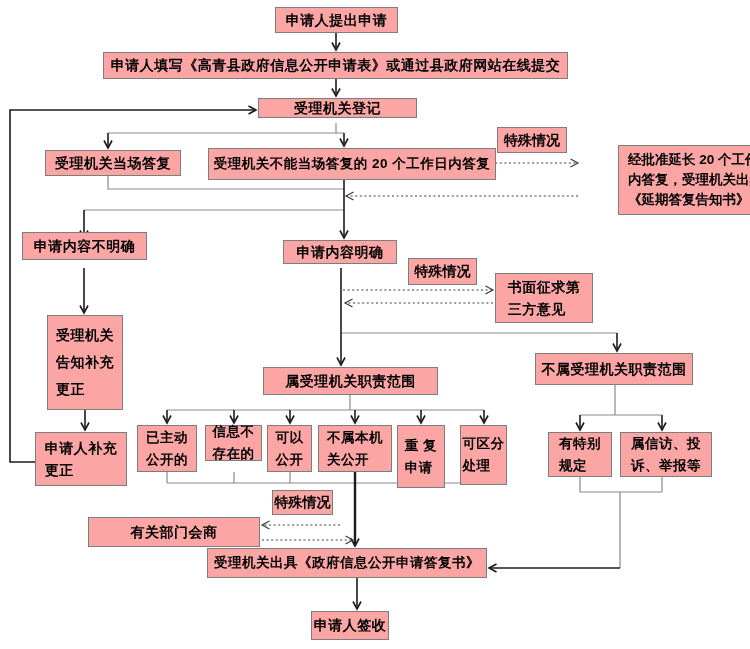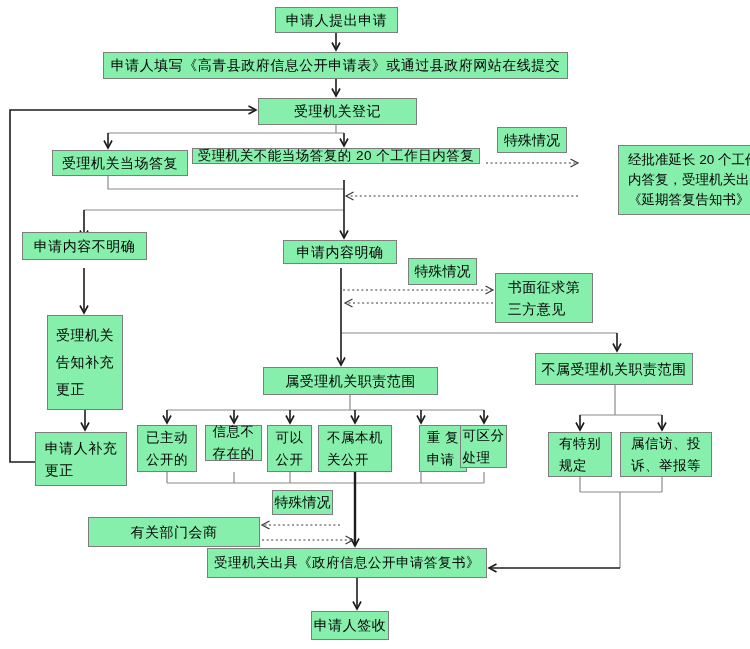--- a/index.html
+++ b/index.html
@@ -2,23 +2,23 @@
 <html><head>
 <meta charset="utf-8">
 <style>
   html,body { margin:0; padding:0; background:#ffffff; }
   #canvas {
     position:relative; width:750px; height:649px; background:#ffffff;
     font-family:"Liberation Sans","DejaVu Sans",sans-serif; overflow:hidden;
   }
   #wires { position:absolute; left:0; top:0; width:750px; height:649px; }
   .node {
-    position:absolute; box-sizing:border-box; background:#86efac;
+    position:absolute; box-sizing:border-box; background:#fca5a5;
     border:1px solid #7d7d7d; color:#000000;
-    font-weight:400; font-size:14px; line-height:1.6;
+    font-weight:700; font-size:14px; line-height:1.6;
     display:flex; align-items:center; justify-content:center;
     text-align:center; white-space:pre-line; letter-spacing:0.5px;
   }
   .ml { text-align:left; }            
   .fs135 { font-size:13.5px; }
   .fs13 { font-size:14px; letter-spacing:0; }
   .lh19 { line-height:1.95; }
   .lh15 { line-height:1.5; letter-spacing:0;margin-left:38px; }
   .thin  { stroke:#8a8a8a; stroke-width:1.2; fill:none; }
   .solid { stroke:#1c1c1c; stroke-width:1.6; fill:none; }
@@ -75,23 +75,23 @@
     <path class="dot" marker-end="url(#ahd)" d="M486 163 H578"></path>
     <path class="dot" marker-end="url(#ahd)" d="M578 196 H346"></path>
     <path class="dot" marker-end="url(#ahd)" d="M343 290 H493"></path>
     <path class="dot" marker-end="url(#ahd)" d="M493 303 H345"></path>
     <path class="dot" marker-end="url(#ahd)" d="M340 525 H262"></path>
     <path class="dot" marker-end="url(#ahd)" d="M262 540 H353"></path>
   </svg>
 
   <div class="node" style="left:275px;top:7px;width:123px;height:26px">申请人提出申请</div>
   <div class="node" style="left:103px;top:52px;width:465px;height:27px">申请人填写《高青县政府信息公开申请表》或通过县政府网站在线提交</div>
-  <div class="node" style="left:258px;top:98px;width:159px;height:27px">受理机关登记</div>
-  <div class="node" style="left:52px;top:150px;width:136px;height:26px">受理机关当场答复</div>
-  <div class="node fs135" style="left:192px;top:148px;width:288px;height:16px">受理机关不能当场答复的 20 个工作日内答复</div>
+  <div class="node" style="left:258px;top:98px;width:159px;height:20px">受理机关登记</div>
+  <div class="node" style="left:45px;top:150px;width:136px;height:26px">受理机关当场答复</div>
+  <div class="node fs135" style="left:208px;top:148px;width:288px;height:32px">受理机关不能当场答复的 20 个工作日内答复</div>
   <div class="node fs13" style="left:497px;top:127px;width:70px;height:26px">特殊情况</div>
   <div class="node ml fs135 lh15" style="left:580px;top:145px;width:164px;height:70px">经批准延长 20 个工作日
 内答复，受理机关出具
 《延期答复告知书》</div>
   <div class="node" style="left:22px;top:232px;width:125px;height:28px">申请内容不明确</div>
   <div class="node" style="left:283px;top:240px;width:114px;height:24px">申请内容明确</div>
   <div class="node fs13" style="left:408px;top:258px;width:69px;height:27px">特殊情况</div>
   <div class="node ml" style="left:495px;top:273px;width:98px;height:50px">书面征求第
 三方意见</div>
   <div class="node ml lh19" style="left:47px;top:315px;width:76px;height:95px">受理机关
@@ -102,23 +102,23 @@
   <div class="node" style="left:263px;top:367px;width:175px;height:28px">属受理机关职责范围</div>
   <div class="node" style="left:535px;top:353px;width:158px;height:32px">不属受理机关职责范围</div>
   <div class="node ml fs135" style="left:137px;top:425px;width:60px;height:47px">已主动
 公开的</div>
   <div class="node ml fs135" style="left:205px;top:425px;width:57px;height:36px">信息不
 存在的</div>
   <div class="node ml fs135" style="left:267px;top:425px;width:45px;height:47px">可以
 公开</div>
   <div class="node ml fs135" style="left:318px;top:425px;width:74px;height:47px">不属本机
 关公开</div>
-  <div class="node ml fs135" style="left:419px;top:425px;width:48px;height:47px">重 复
+  <div class="node ml fs135" style="left:397px;top:425px;width:48px;height:63px">重 复
 申请</div>
-  <div class="node ml fs135" style="left:460px;top:425px;width:47px;height:43px">可区分
+  <div class="node ml fs135" style="left:460px;top:425px;width:47px;height:60px">可区分
 处理</div>
   <div class="node ml fs135" style="left:548px;top:432px;width:64px;height:45px">有特别
 规定</div>
   <div class="node ml fs135" style="left:620px;top:432px;width:92px;height:45px">属信访、投
 诉、举报等</div>
   <div class="node fs13" style="left:272px;top:490px;width:61px;height:25px">特殊情况</div>
   <div class="node" style="left:88px;top:517px;width:172px;height:30px">有关部门会商</div>
   <div class="node fs135" style="left:207px;top:548px;width:280px;height:30px">受理机关出具《政府信息公开申请答复书》</div>
   <div class="node" style="left:311px;top:611px;width:78px;height:29px">申请人签收</div>
 

